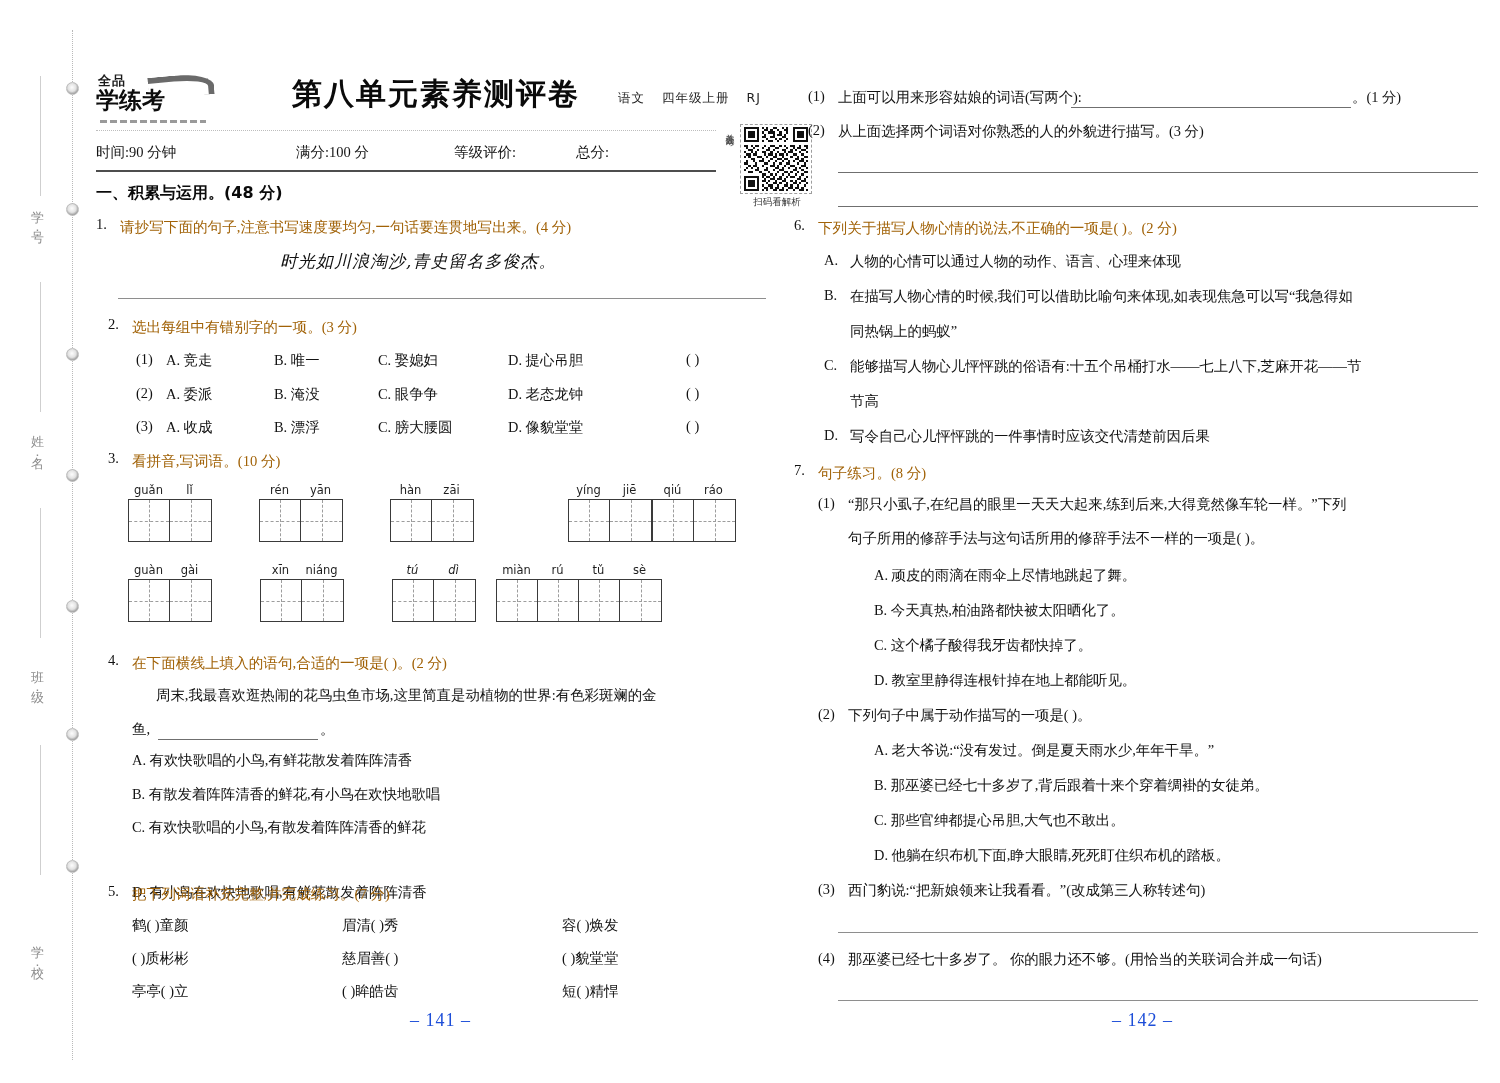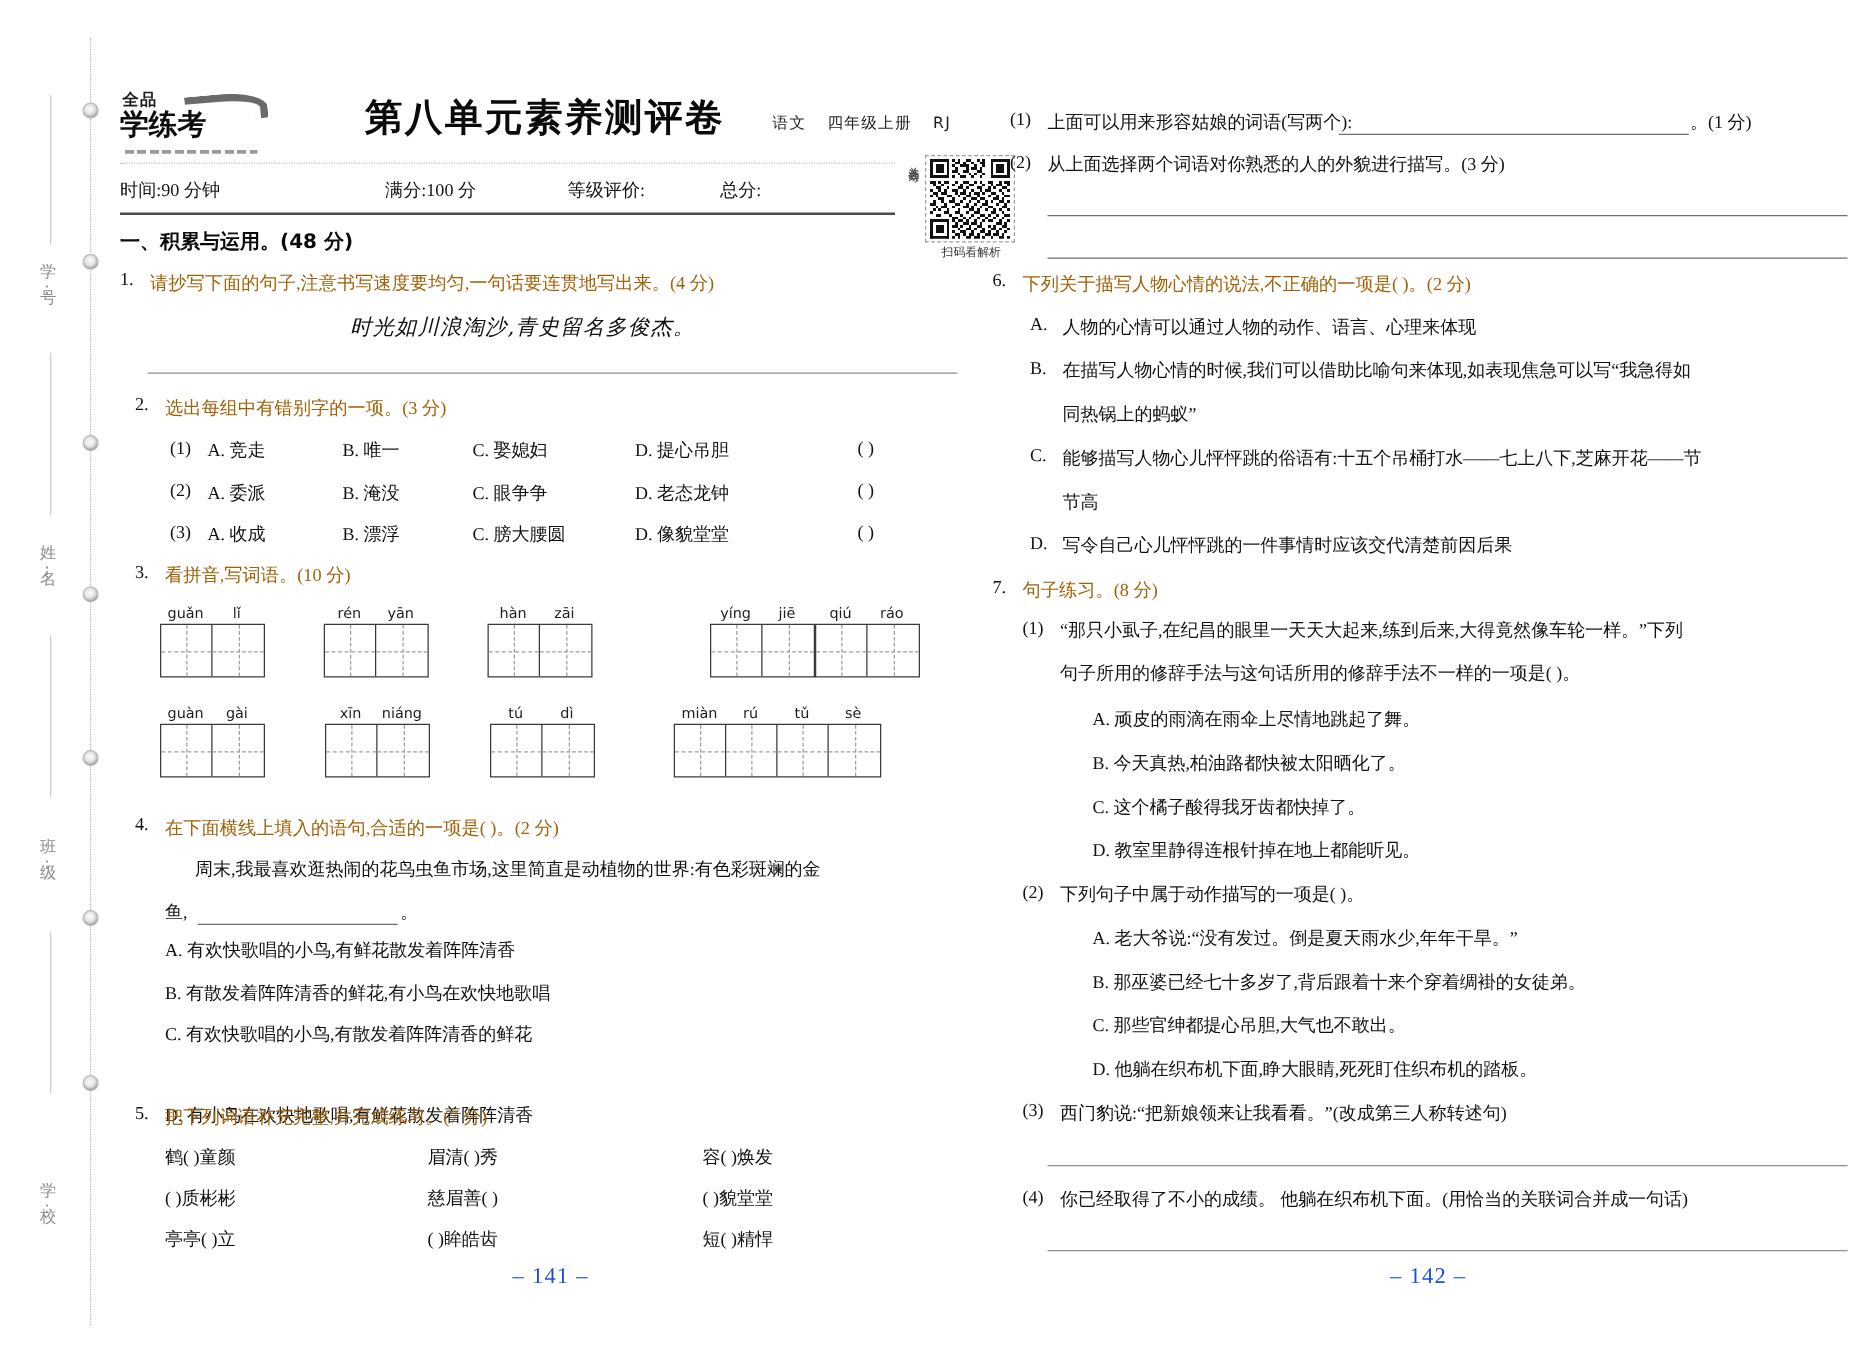--- a/index.html
+++ b/index.html
@@ -123,21 +123,21 @@
   
   .info-dots {
     position: absolute; left: 14px; top: 130px; width: 620px; height: 0;
     border-top: 1px dotted #bdbdbd;
   }
   .info-row {
     position: absolute; left: 14px; top: 140px; width: 620px; height: 26px;
     font-size: 14.5px; color: #141414;
   }
   .info-row span { position: absolute; top: 3px; white-space: nowrap; }
-  .i1 { left: 0px; }  .i2 { left: 200px; margin-left: 12px; }  .i3 { left: 358px; }  .i4 { left: 480px; }
+  .i1 { left: 0px; }  .i2 { left: 200px; }  .i3 { left: 358px; }  .i4 { left: 480px; }
   .info-rule {
     position: absolute; left: 14px; top: 170px; width: 620px; height: 0;
     border-top: 2px solid #4d4d4d;
   }
 
   
   .sec-head {
     position: absolute; font-family: "DejaVu Sans", sans-serif;
     font-size: 16px; font-weight: bold; color: #0a0a0a; white-space: nowrap;
   }
@@ -580,21 +580,21 @@
           <div style="margin-right: 48px;">
             <div class="labels">
               <div class="pycell-label">xīn</div>
               <div class="pycell-label">niáng</div>
             </div>
             <div class="grid">
               <div class="cell"></div>
               <div class="cell"></div>
             </div>
           </div>
-          <div style="margin-right: 63px;">
+          <div style="margin-right: 20px; font-style: italic;">
             <div class="labels">
               <div class="pycell-label">tú</div>
               <div class="pycell-label">dì</div>
             </div>
             <div class="grid">
               <div class="cell"></div>
               <div class="cell"></div>
             </div>
           </div>
           <div style="margin-right: 0px;">
@@ -694,20 +694,20 @@
       <div class="opt" style="left:80px;top:741px">A. 老大爷说:“没有发过。倒是夏天雨水少,年年干旱。”</div>
       <div class="opt" style="left:80px;top:776px">B. 那巫婆已经七十多岁了,背后跟着十来个穿着绸褂的女徒弟。</div>
       <div class="opt" style="left:80px;top:811px">C. 那些官绅都提心吊胆,大气也不敢出。</div>
       <div class="opt" style="left:80px;top:846px">D. 他躺在织布机下面,睁大眼睛,死死盯住织布机的踏板。</div>
 
       <div class="txt" style="left:24px;top:881px">(3)</div>
       <div class="txt wide" style="left:54px;top:881px">西门豹说:“把新娘领来让我看看。”(改成第三人称转述句)</div>
       <div class="hrule" style="left:44px;top:932px;width:640px"></div>
 
       <div class="txt" style="left:24px;top:950px">(4)</div>
-      <div class="txt wide" style="left:54px;top:950px">你已经取得了不小的成绩。    他躺在织布机下面。(用恰当的关联词合并成一句话)</div>
+      <div class="txt wide" style="left:54px;top:950px">那巫婆已经七十多岁了。    你的眼力还不够。(用恰当的关联词合并成一句话)</div>
       <div class="hrule" style="left:44px;top:1000px;width:640px"></div>
 
       <div class="pagenum" style="left:318px;top:1010px">– 142 –</div>
     </div>
 
   </div>
 </div>
 
 </body></html>

